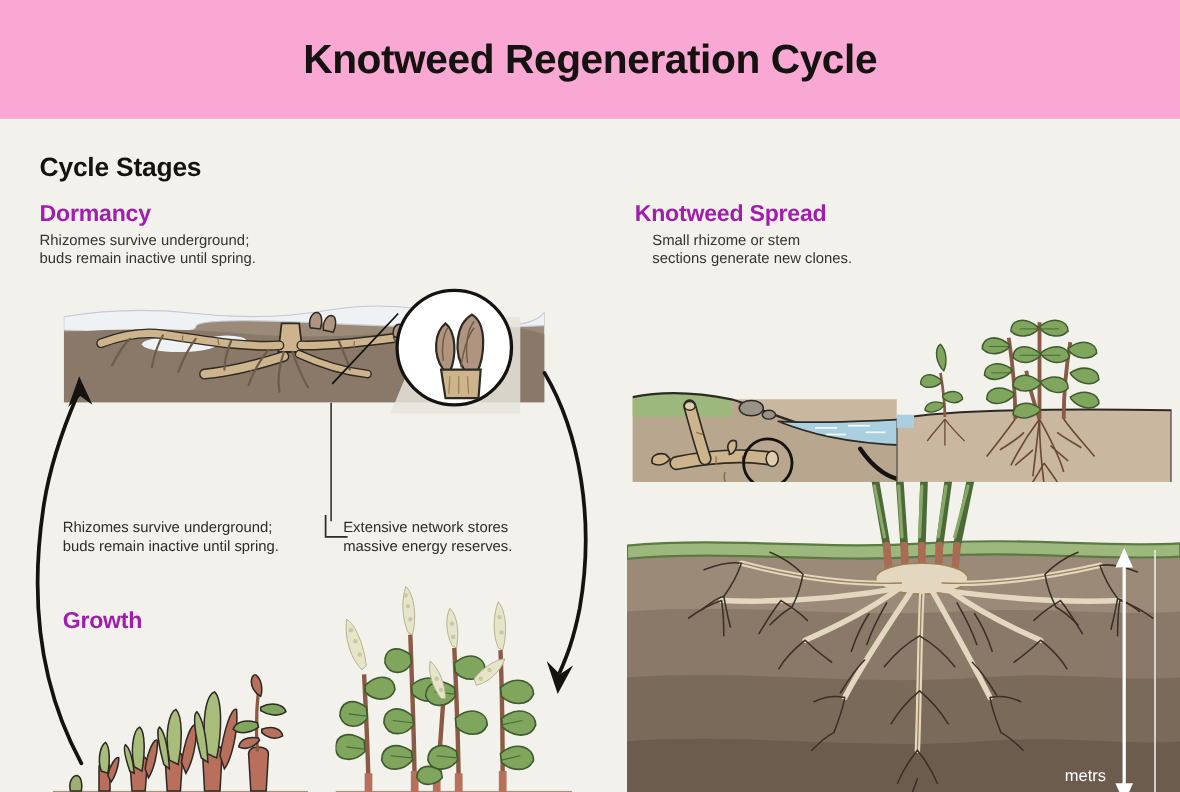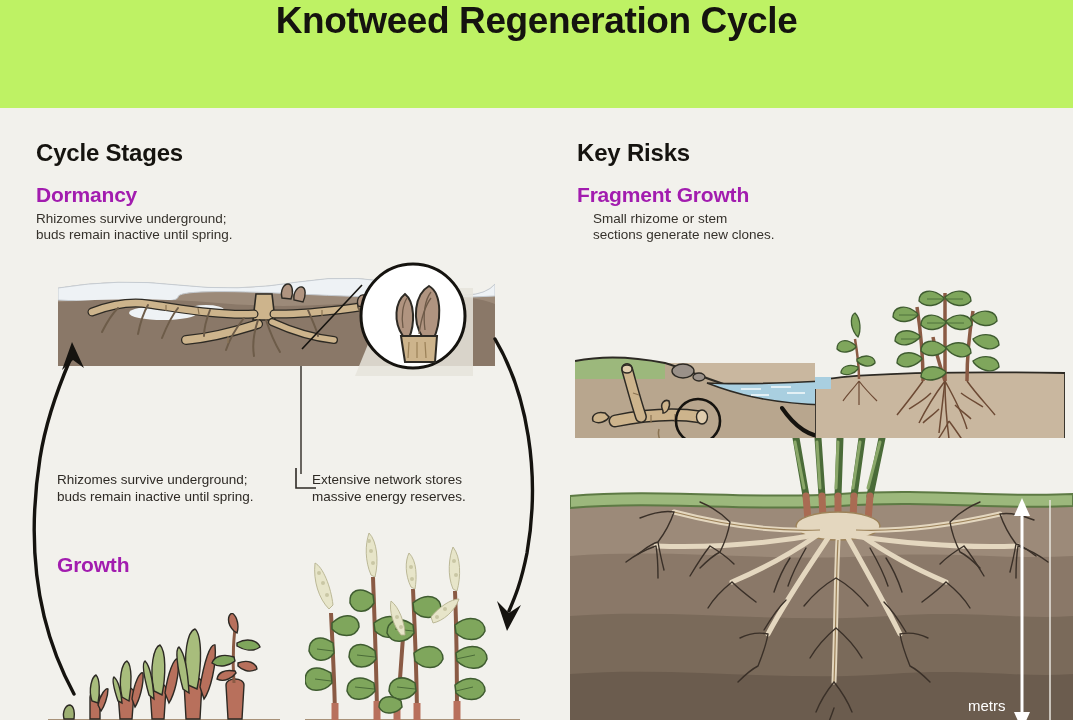--- a/index.html
+++ b/index.html
@@ -6,22 +6,22 @@
   body{
     width:1073px;height:720px;
     background:#f2f1ec;
     font-family:"Liberation Sans", sans-serif;
     color:#1f1f1f;
     overflow:hidden;
     position:relative;
   }
   .header{
     position:absolute;left:0;top:0;width:1073px;height:108px;
-    background:#bef264;
-    display:flex;flex-direction:column;align-items:center;justify-content:space-between;
+    background:#f9a8d4;
+    display:flex;flex-direction:column;align-items:center;justify-content:center;
   }
   .header h1{
     margin:0;font-size:37px;font-weight:bold;letter-spacing:-0.4px;color:#15130f;
   }
   .header h2{
     margin:7px 0 0 0;font-size:19px;font-weight:normal;color:#4a463f;
   }
   .canvas{position:absolute;left:0;top:108px;width:882px;height:612px;}
 
   .col-title{
@@ -289,23 +289,22 @@
 
   <svg class="panel" style="left:18px;top:190px;width:80px;height:400px;" width="80" height="400" viewBox="0 0 80 400">
     <path d="M56,396 C20,330 8,250 22,160 C28,122 40,90 52,62" fill="none" stroke="#15130f" stroke-width="3.4" stroke-linecap="round"></path>
     <path d="M44,72 L54,44 L66,70 L55,62 Z" fill="#15130f"></path>
   </svg>
   <svg class="panel" style="left:483px;top:225px;width:80px;height:305px;" width="80" height="305" viewBox="0 0 80 305">
     <path d="M12,6 C44,60 58,140 44,220 C38,250 32,264 26,278" fill="none" stroke="#15130f" stroke-width="3.4" stroke-linecap="round"></path>
     <path d="M14,268 L24,298 L38,272 L26,280 Z" fill="#15130f"></path>
   </svg>
 
-  <div class="col-title" style="left:577px;top:31px;">Key Risks</div>
-
-  <div class="sec-title" style="left:577px;top:75px;">Fragment Growth</div>
+
+  <div class="sec-title" style="left:577px;top:75px;">Knotweed Spread</div>
   <div class="sec-sub" style="left:593px;top:103px;white-space:pre;">Small rhizome or stem
 sections generate new clones.</div>
 
   <div class="panel" style="left:575px;top:145px;width:250px;height:200px;">
     <svg width="250" height="200" viewBox="0 0 250 200">
       <rect x="0" y="0" width="250" height="200" fill="#f2f1ec"></rect>
       <path d="M0,110 L250,110 L250,200 L0,200 Z" fill="#c9b79f"></path>
       <path d="M0,108 C40,102 80,108 116,118 C150,128 180,150 250,152 L250,200 L0,200 Z" fill="#b8a68e"></path>
       <path d="M0,108 C30,102 60,104 90,110 L90,126 L0,126 Z" fill="#9cb87c"></path>
       <path d="M0,108 C30,102 60,104 90,110 C130,122 160,144 250,148" fill="none" stroke="#2d2a24" stroke-width="2"></path>

